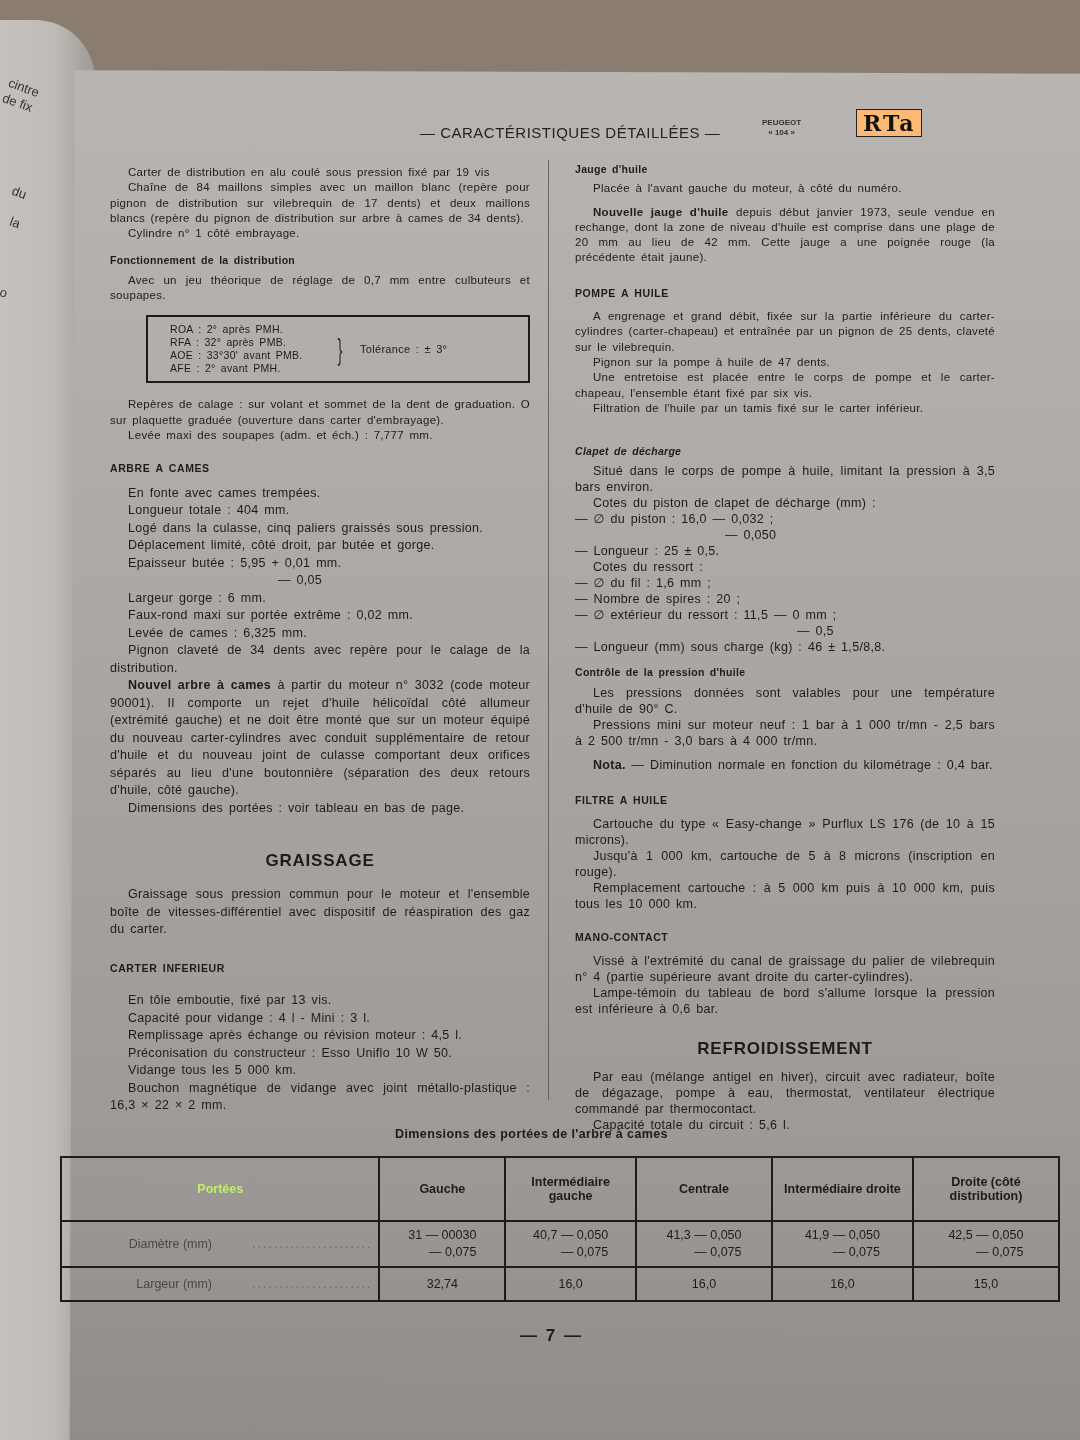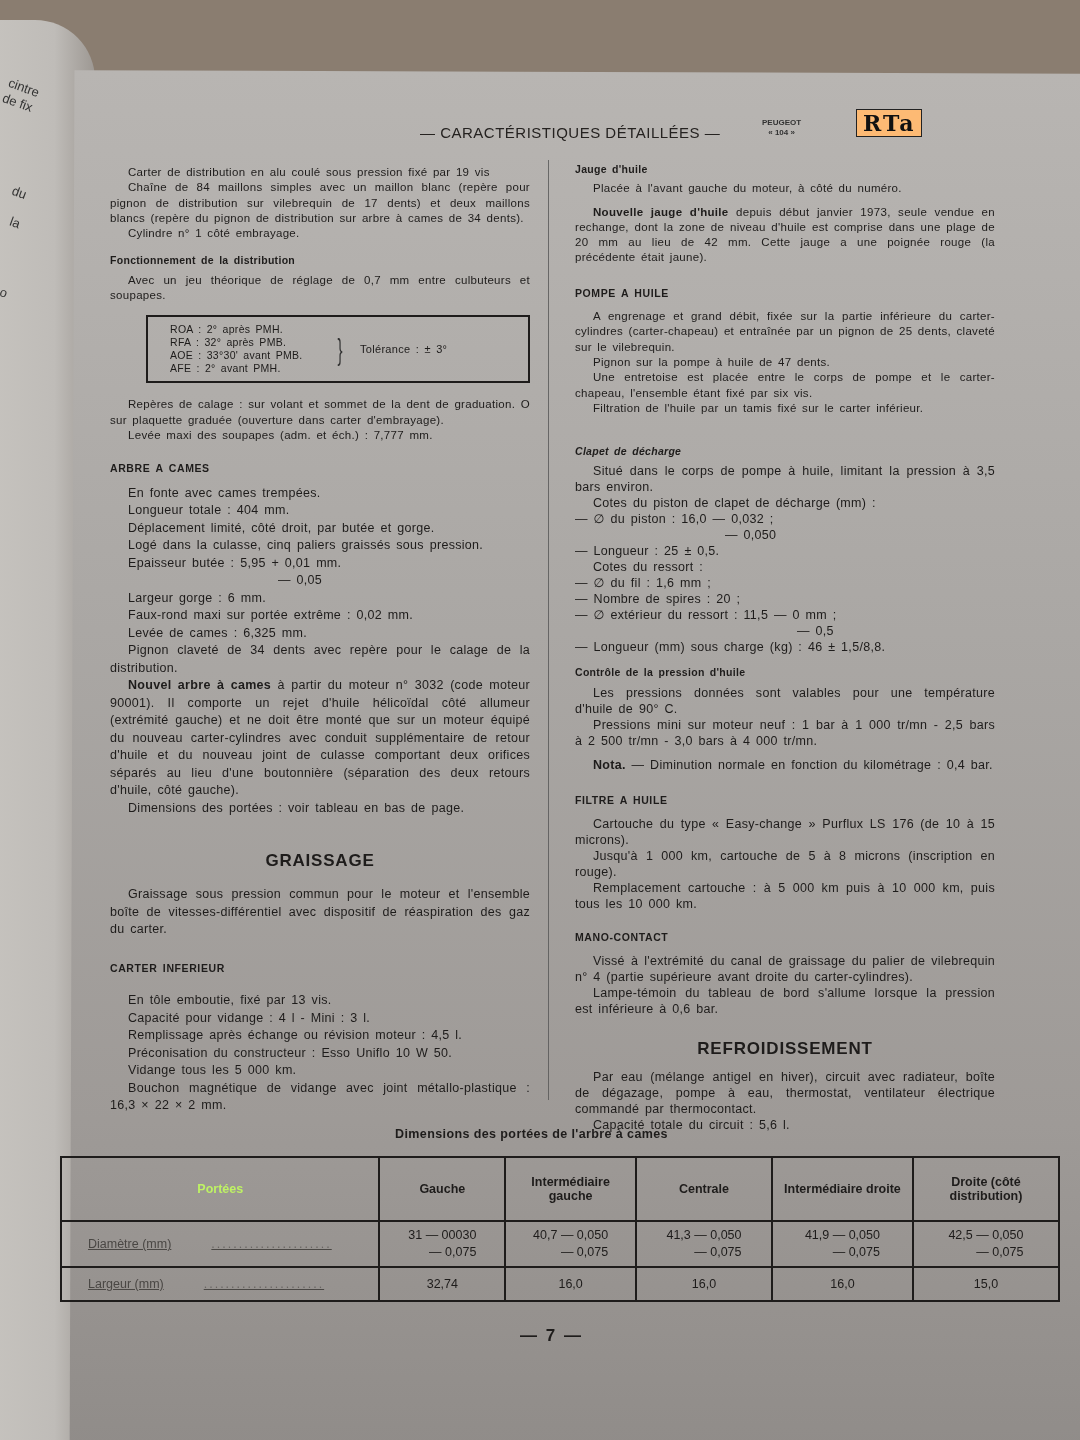--- a/index.html
+++ b/index.html
@@ -40,21 +40,21 @@
   .col2 .larger { font-size: 12.5px; line-height: 16px; }
   .col1 .larger { font-size: 12.5px; line-height: 17.5px; }
   .timing-box { border: 2px solid #1e1c1b; margin: 12px 0 14px 36px; padding: 6px 8px 6px 22px; display: flex; align-items: center; font-size: 10.5px; line-height: 13px; }
   .timing-list { flex: 0 0 150px; }
   .brace { flex: 0 0 40px; font-size: 30px; text-align: center; transform: scaleX(0.5); color: #333; }
   .tolerance { flex: 1; font-size: 11px; }
   .table-title { left: 395px; top: 1127px; font-size: 12.5px; font-weight: bold; letter-spacing: 0.4px; }
   table.dims { position: absolute; left: 60px; top: 1156px; width: 1000px; border-collapse: collapse; font-size: 12.5px; }
   table.dims td, table.dims th { border: 2px solid #1e1c1b; text-align: center; padding: 2px 6px; }
   table.dims th { height: 58px; font-weight: bold; font-size: 12.5px; }
-  table.dims td.rowlabel { text-align: left; padding-left: 26px; color: #4a4744; text-decoration: underline; }
+  table.dims td.rowlabel { text-align: right; padding-left: 26px; color: #4a4744; }
   table.dims td.rowlabel .dots { color: #6a6663; letter-spacing: 2px; margin-left: 40px; }
   table.dims tr.r1 td { height: 40px; }
   table.dims tr.r2 td { height: 28px; }
   .tol-val { display: inline-block; text-align: right; line-height: 17px; }
   .page-num { left: 520px; top: 1326px; font-size: 17px; font-weight: bold; letter-spacing: 2px; }
 </style>
 </head>
 <body>
 
 <div class="bg-top"></div>
@@ -91,22 +91,22 @@
     </div>
     <div class="brace">}</div>
     <div class="tolerance">Tolérance : ± 3°</div>
   </div>
   <p class="ind">Repères de calage : sur volant et sommet de la dent de graduation. O sur plaquette graduée (ouverture dans carter d'embrayage).</p>
   <p class="ind">Levée maxi des soupapes (adm. et éch.) : 7,777 mm.</p>
   <p class="head" style="margin-top:18px;">ARBRE A CAMES</p>
   <div class="larger">
     <p class="ind">En fonte avec cames trempées.</p>
     <p class="ind">Longueur totale : 404 mm.</p>
+    <p class="ind">Logé dans la culasse, cinq paliers graissés sous pression.</p>
     <p class="ind">Déplacement limité, côté droit, par butée et gorge.</p>
-    <p class="ind">Logé dans la culasse, cinq paliers graissés sous pression.</p>
     <p class="ind">Epaisseur butée : 5,95 + 0,01 mm.</p>
     <p class="tol">— 0,05</p>
     <p class="ind">Largeur gorge : 6 mm.</p>
     <p class="ind">Faux-rond maxi sur portée extrême : 0,02 mm.</p>
     <p class="ind">Levée de cames : 6,325 mm.</p>
     <p class="ind">Pignon claveté de 34 dents avec repère pour le calage de la distribution.</p>
     <p class="ind"><span class="b">Nouvel arbre à cames</span><span> à partir du moteur n° 3032 (code moteur 90001). Il comporte un rejet d'huile hélicoïdal côté allumeur (extrémité gauche) et ne doit être monté que sur un moteur équipé du nouveau carter-cylindres avec conduit supplémentaire de retour d'huile et du nouveau joint de culasse comportant deux orifices séparés au lieu d'une boutonnière (séparation des deux retours d'huile, côté gauche).</span></p>
     <p class="ind">Dimensions des portées : voir tableau en bas de page.</p>
   </div>
   <p class="big-head" style="margin-top:36px;">GRAISSAGE</p>

